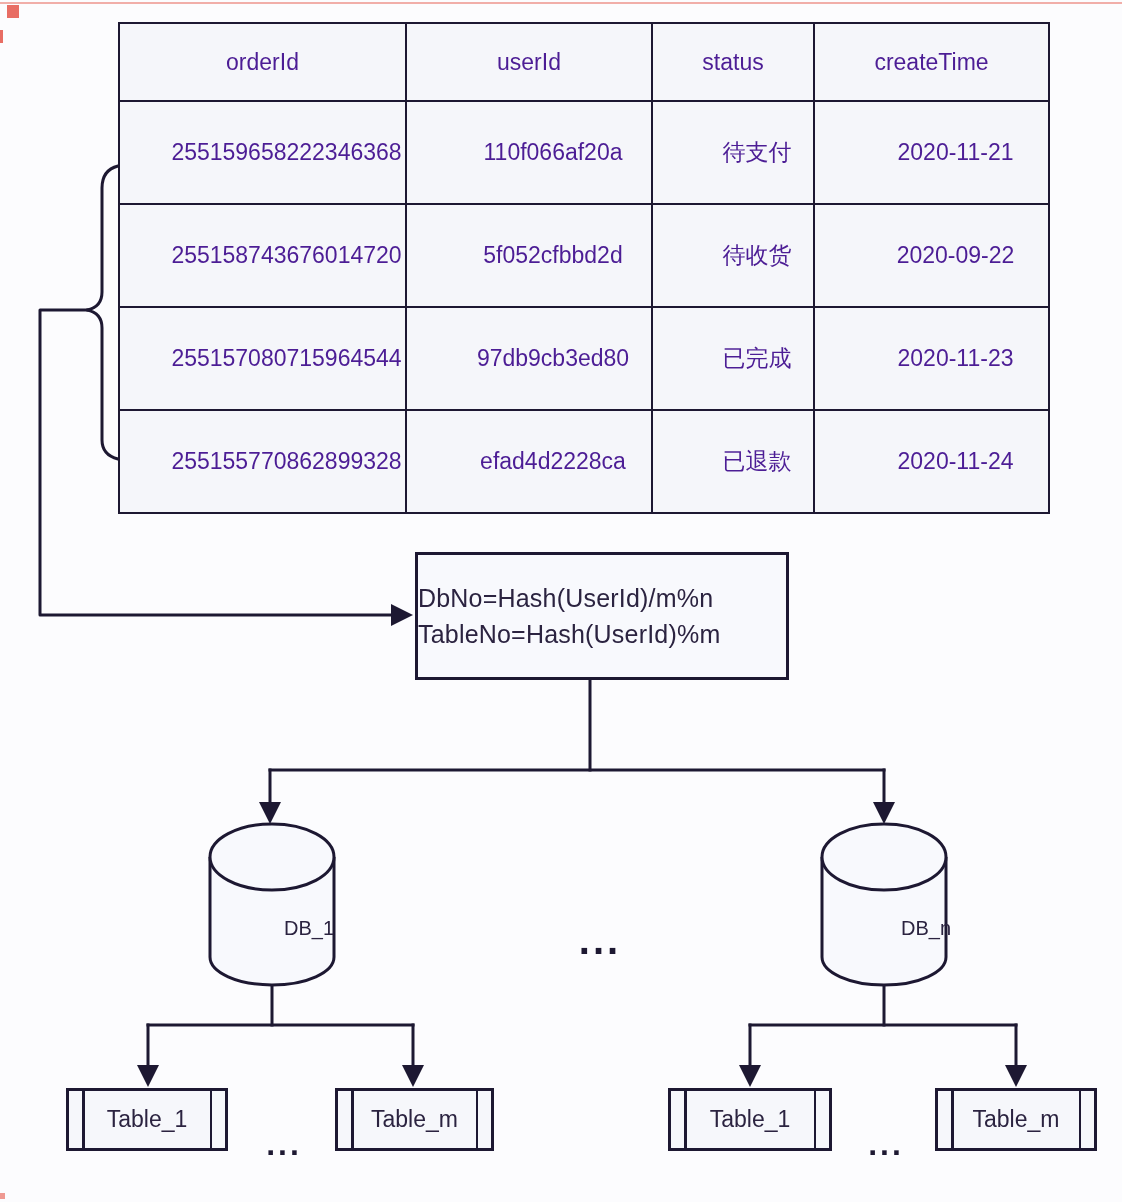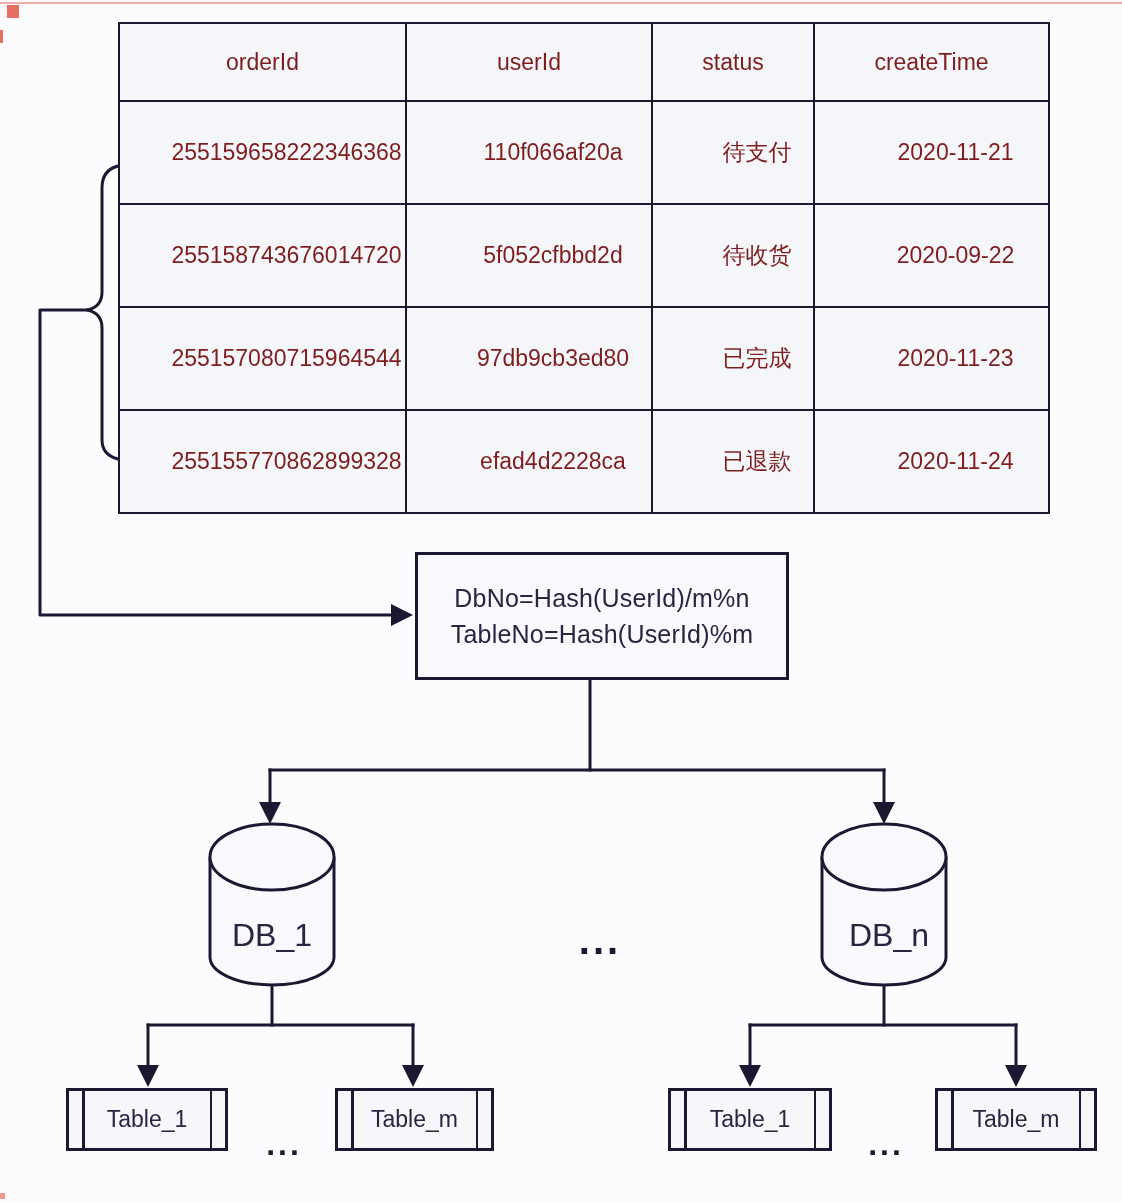--- a/index.html
+++ b/index.html
@@ -16,39 +16,39 @@
   #red-left{left:0;top:30px;width:3px;height:13px;}
   #red-bottom{left:0;top:1193px;width:5px;height:6px;opacity:.7;}
 
   
   #orders{
     position:absolute;left:118px;top:22px;width:930px;height:492px;
     border-collapse:collapse;table-layout:fixed;z-index:2;
   }
   #orders th,#orders td{
     border:2px solid #1d1832;background:#f5f6fa;text-align:center;
-    font-size:23px;font-weight:400;color:#7f1d1d;padding:0;
+    font-size:23px;font-weight:400;color:#4c1d95;padding:0;
     overflow:hidden;white-space:nowrap;
   }
   #orders th{height:76px;}
   #orders td{height:80px;padding-left:48px;}
 
   
   #wires{position:absolute;left:0;top:0;z-index:1;}
 
   
   #formula{
     position:absolute;left:415px;top:552px;width:368px;height:122px;
     border:3px solid #1d1832;background:#f8f9fd;z-index:2;
-    display:flex;flex-direction:column;align-items:center;justify-content:center;
+    display:flex;flex-direction:column;align-items:flex-start;justify-content:center;
     font-size:25px;line-height:1.45;letter-spacing:.2px;
   }
 
   .node-label{
-    position:absolute;z-index:2;text-align:center;font-size:32px;color:#2b2340;
+    position:absolute;z-index:2;text-align:right;font-size:20px;color:#2b2340;
   }
   .dots{
     position:absolute;z-index:2;font-weight:700;color:#1d1832;
     letter-spacing:3px;text-align:center;
   }
   #dots-mid{left:572px;top:918px;width:56px;font-size:40px;}
   #dots-bl{left:256px;top:1126px;width:56px;font-size:32px;}
   #dots-br{left:858px;top:1126px;width:56px;font-size:32px;}
 
   

